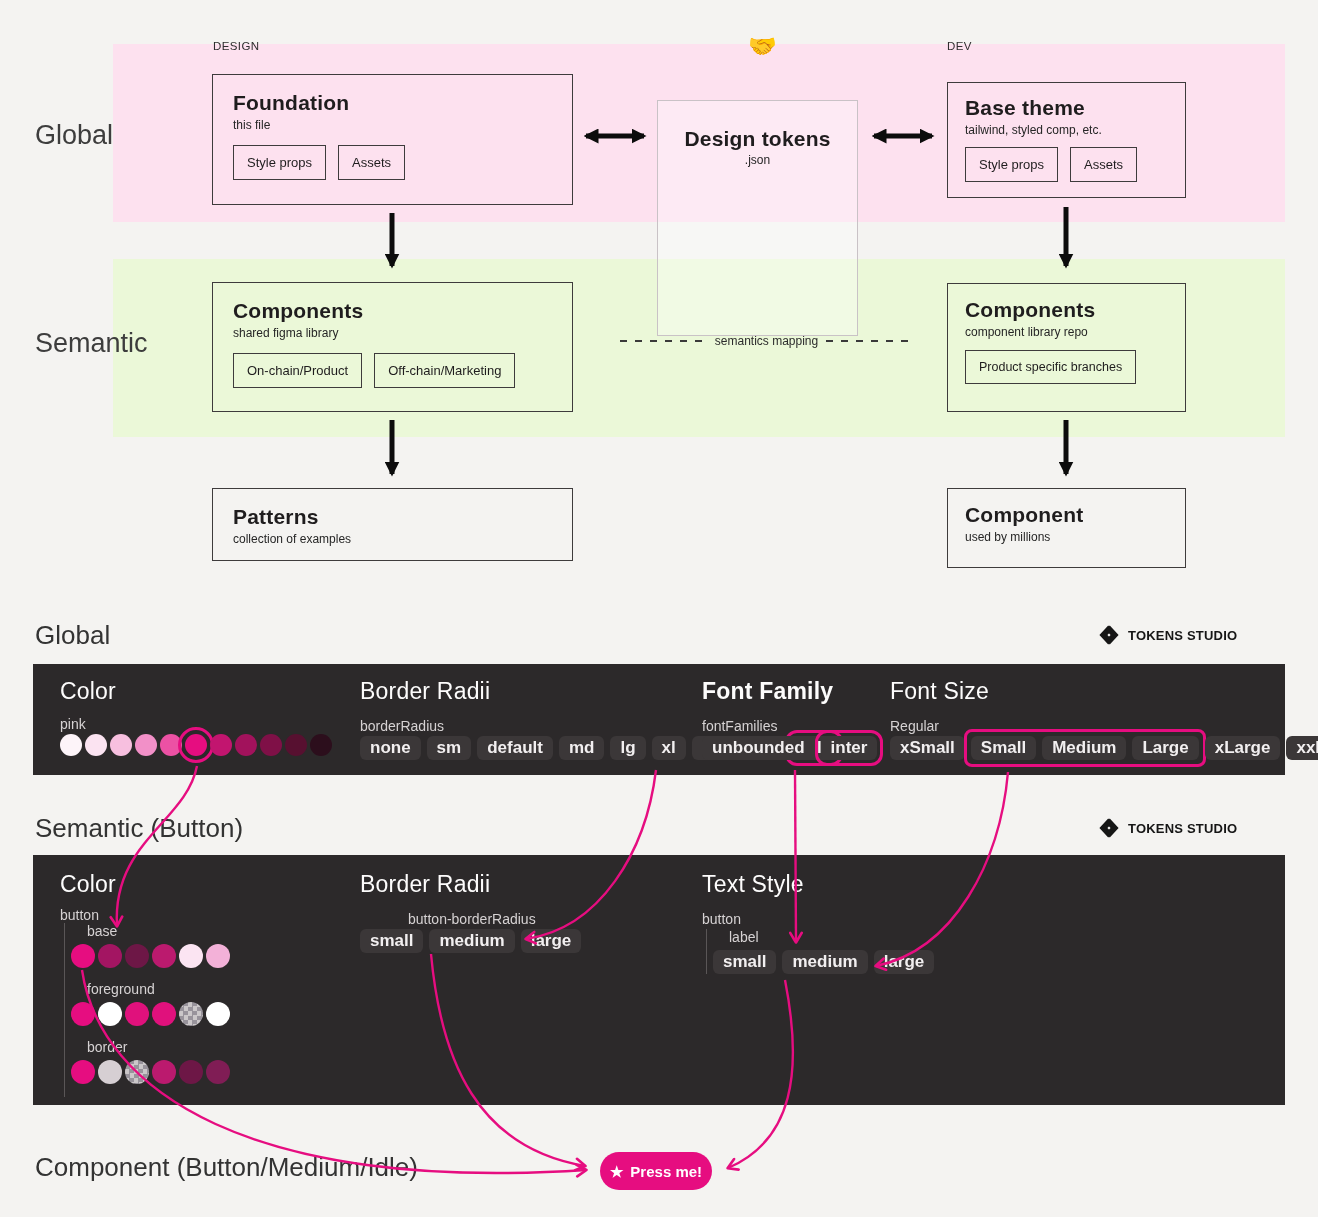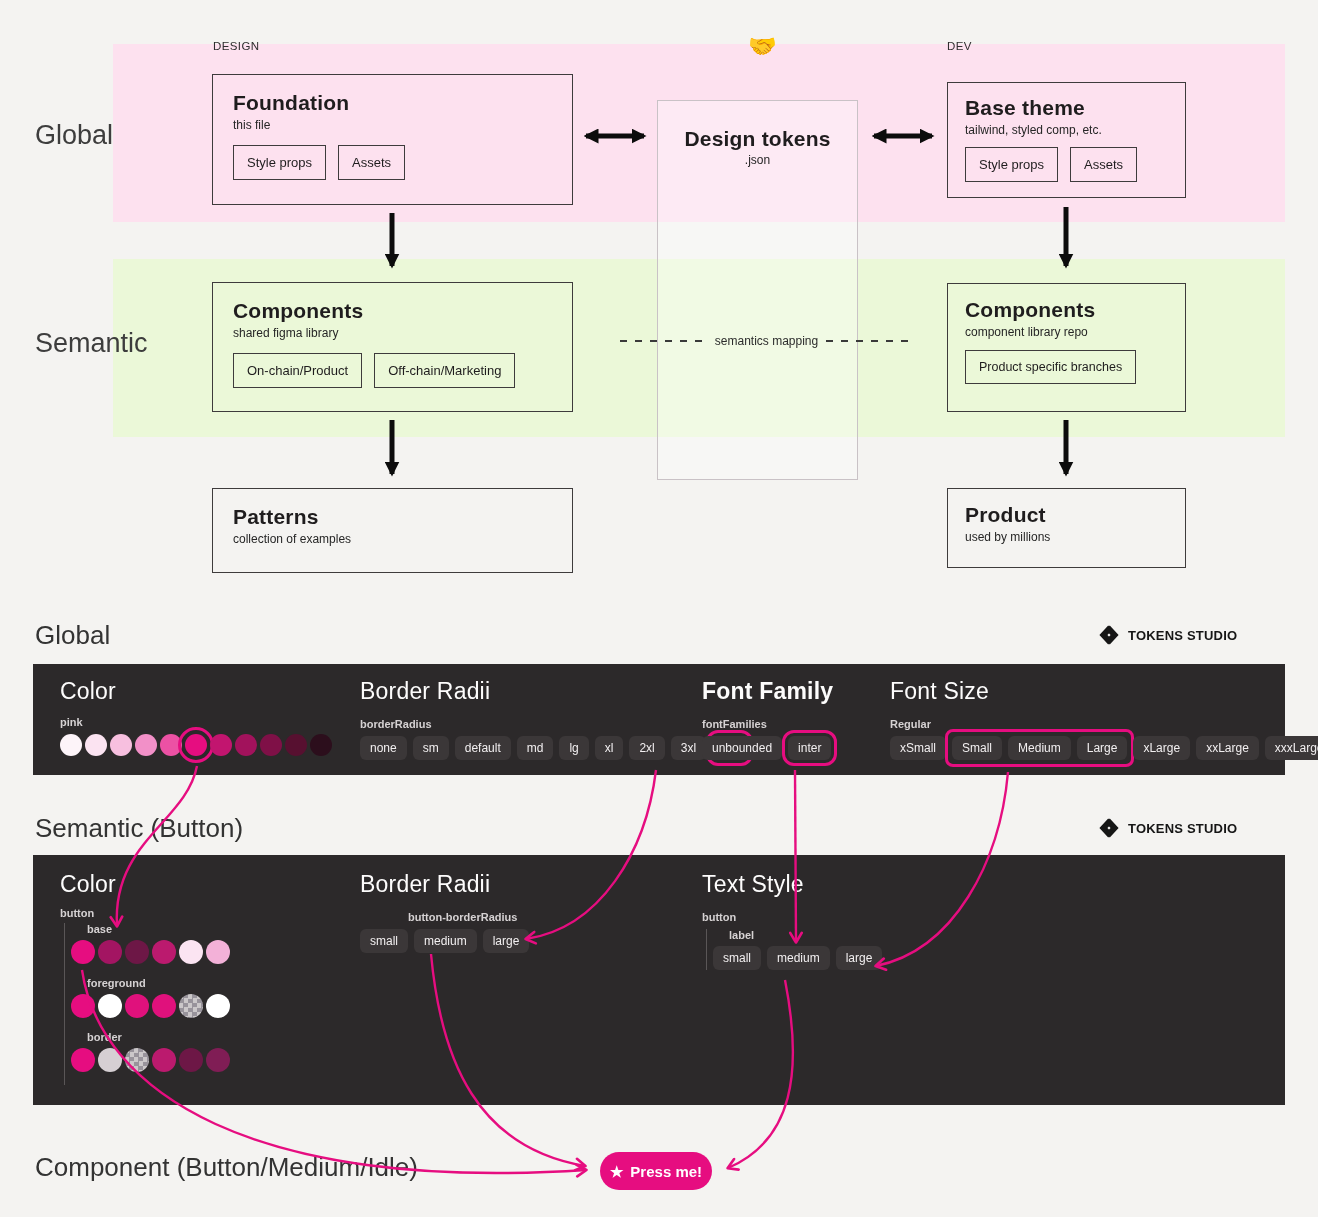--- a/index.html
+++ b/index.html
@@ -30,23 +30,23 @@
 
   
   .sec-head{position:absolute;left:35px;font-size:26px;color:#333;}
   .brand{position:absolute;display:flex;align-items:center;gap:7px;}
   .brand svg{display:block;}
   .brand .bt{font-size:13px;font-weight:800;letter-spacing:.2px;color:#161616;white-space:nowrap;}
 
   
   .panel{position:absolute;left:33px;width:1252px;background:#2c292a;}
   .panel .ph{position:absolute;font-size:23px;font-weight:500;color:#fdfcfc;letter-spacing:.2px;}
-  .grp-label{position:absolute;font-size:11px;font-weight:700;color:#d6d2d3;}
+  .grp-label{position:absolute;font-size:14px;font-weight:400;color:#d6d2d3;}
   .chips{position:absolute;display:flex;align-items:center;gap:6px;}
-  .chip{background:#3b3738;color:#f2eff0;font-size:12px;font-weight:400;padding:5px 10px;border-radius:6px;
+  .chip{background:#3b3738;color:#f2eff0;font-size:17px;font-weight:700;padding:5px 10px;border-radius:6px;
         line-height:14px;white-space:nowrap;}
   .chip.hl{outline:3px solid #e60d80;outline-offset:3px;}
   .hl-group{display:inline-flex;gap:6px;outline:3px solid #e60d80;outline-offset:4px;border-radius:1px;}
   .swatches{position:absolute;display:flex;gap:3px;}
   .swatch{width:22px;height:22px;border-radius:50%;flex:none;}
   .swatch.hl{outline:3px solid #e60d80;outline-offset:4px;}
   .swatch.checker{background-color:#b0acae;
     background-image:conic-gradient(#98939b 0 25%,#cbc7c9 0 50%,#98939b 0 75%,#cbc7c9 0);
     background-size:9px 9px;}
   .tree{position:absolute;border-left:1px solid #5a5657;padding-left:6px;}
@@ -80,21 +80,21 @@
 
   <div class="dbox" style="left:212px;top:74px;width:361px;height:131px;">
     <div class="t">Foundation</div>
     <div class="s">this file</div>
     <div class="btns">
       <button class="dbtn">Style props</button>
       <button class="dbtn">Assets</button>
     </div>
   </div>
 
-  <div class="dbox tokensbox" style="left:657px;top:100px;width:201px;height:380px;border-width:1px;">
+  <div class="dbox tokensbox" style="left:657px;top:100px;width:201px;height:236px;border-width:1px;">
     <div class="t">Design tokens</div>
     <div class="s">.json</div>
   </div>
 
   <div class="dbox" style="left:947px;top:82px;width:239px;height:116px;padding:13px 17px;">
     <div class="t">Base theme</div>
     <div class="s">tailwind, styled comp, etc.</div>
     <div class="btns" style="margin-top:10px;">
       <button class="dbtn">Style props</button>
       <button class="dbtn">Assets</button>
@@ -111,27 +111,27 @@
   </div>
 
   <div class="dbox" style="left:947px;top:283px;width:239px;height:129px;padding:14px 17px;">
     <div class="t">Components</div>
     <div class="s">component library repo</div>
     <div class="btns" style="margin-top:11px;">
       <button class="dbtn" style="font-size:12.5px;">Product specific branches</button>
     </div>
   </div>
 
-  <div class="dbox" style="left:212px;top:488px;width:361px;height:85px;">
+  <div class="dbox" style="left:212px;top:488px;width:361px;height:73px;">
     <div class="t">Patterns</div>
     <div class="s">collection of examples</div>
   </div>
 
   <div class="dbox" style="left:947px;top:488px;width:239px;height:80px;padding:14px 17px;">
-    <div class="t">Product</div>
+    <div class="t">Component</div>
     <div class="s">used by millions</div>
   </div>
 
   <div class="mapping">
     <div class="dash"></div>
     <div class="txt">semantics mapping</div>
     <div class="dash"></div>
   </div>
 
   <div class="sec-head" style="top:620px;">Global</div>

